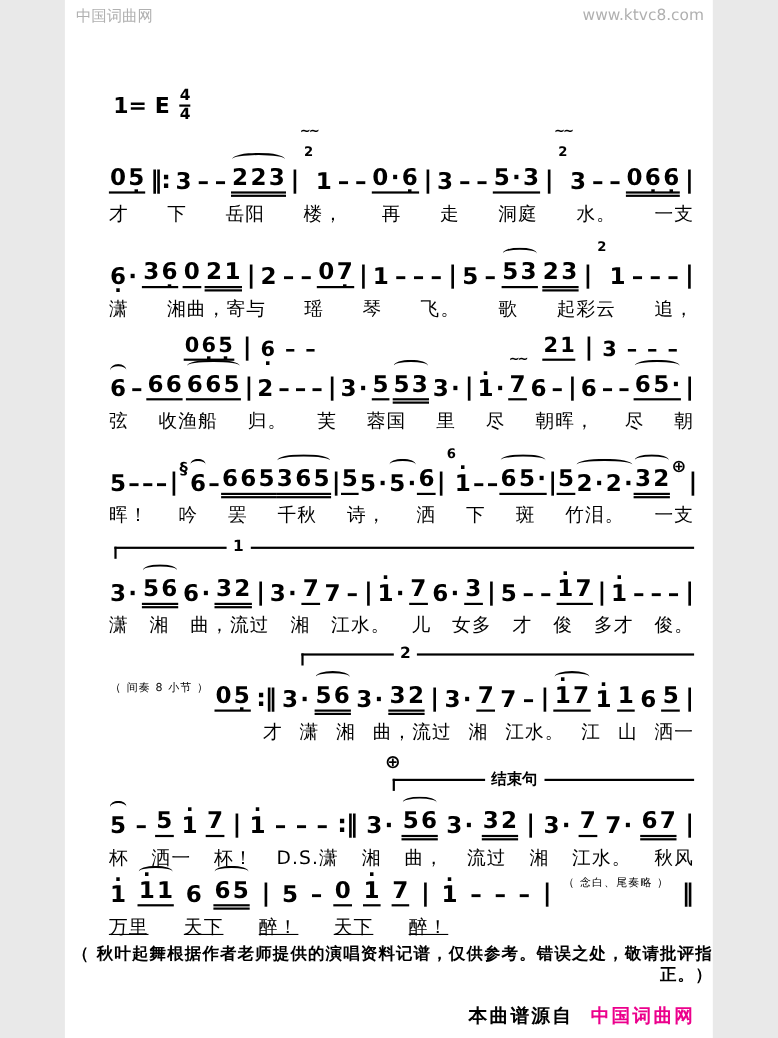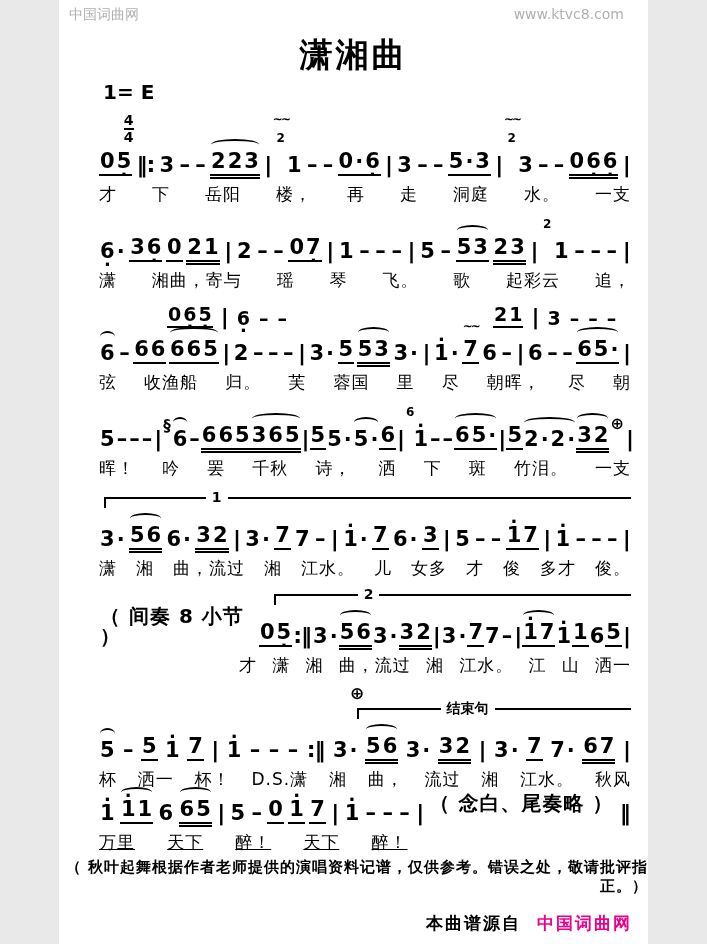--- a/index.html
+++ b/index.html
@@ -1,42 +1,42 @@
 <!DOCTYPE html>
 <html><head>
 <meta charset="utf-8">
 <style>
   html,body{margin:0;padding:0;background:#e9e9e9;}
   .page{position:relative;width:589px;height:944px;margin:0 auto;background:#ffffff;
         color:#000;font-family:"DejaVu Sans",sans-serif;overflow:hidden;}
   .abs{position:absolute;}
   .wm{font-size:14px;}
   .wm-left{top:6px;left:10px;}
-  .wm-right{top:6px;right:24px;}
+  .wm-right{top:6px;right:8px;}
   .title{top:33px;left:0;width:100%;text-align:center;font-size:33px;font-weight:bold;letter-spacing:3px;}
-  .keysig{top:80px;left:44px;display:flex;align-items:center;gap:9px;font-size:20px;font-weight:bold;flex-direction:column;}
+  .keysig{top:80px;left:44px;display:flex;align-items:center;gap:9px;font-size:20px;font-weight:bold;}
   .ts{display:inline-flex;flex-direction:column;text-align:center;font-size:14px;line-height:1.1;font-weight:bold;}
   .ts .den{border-top:2px solid #000;}
   .subtitle{top:94px;left:0;width:100%;text-align:center;font-size:17px;font-weight:bold;letter-spacing:1px;}
   .credits{top:80px;left:560px;font-size:15px;font-weight:bold;line-height:23px;letter-spacing:2px;}
   
   #score{position:absolute;left:0;top:0;width:100%;height:100%;}
   .sys{position:absolute;left:40px;right:17px;}
   .notes{display:flex;justify-content:space-between;align-items:flex-end;height:42px;
          font-weight:bold;font-size:21px;line-height:1;}
   .tok{position:relative;display:inline-flex;align-items:flex-end;gap:2px;padding:0 1px;line-height:1;}
   .f-u,.f-w{border-bottom:2px solid #000;padding-bottom:2px;}
   .f-w::after{content:"";position:absolute;left:0;right:0;bottom:-5px;height:2px;background:#000;}
   .f-s::before{content:"";position:absolute;left:1px;right:1px;top:-12px;height:9px;
                border-top:2px solid #000;border-radius:70% 70% 0 0;}
   .f-m::before{content:"\223C\223C";position:absolute;top:-19px;left:50%;transform:translateX(-50%);
                font-size:12px;letter-spacing:-2px;}
   .f-g{font-size:12px;align-self:flex-start;transform:translateY(-2px);margin-right:-3px;}
   .f-c{transform:translateY(-18px);font-size:16px;}
-  .f-t{font-size:20px;font-weight:bold;border:none;align-self:center;letter-spacing:1px;}
+  .f-t{font-size:10px;font-weight:normal;border:none;align-self:center;letter-spacing:1px;}
   .bar{font-size:22px;letter-spacing:-1px;}
   .n{position:relative;display:inline-block;min-width:7px;text-align:center;}
   .n.hi::before{content:"\00B7";position:absolute;top:-12px;left:50%;transform:translateX(-50%);font-size:18px;}
   .n.lo::after{content:"\00B7";position:absolute;bottom:-12px;left:50%;transform:translateX(-50%);font-size:18px;}
   .segno{font-size:15px;transform:translateY(-16px);}
   .lyrics{display:flex;justify-content:space-between;margin-top:7px;font-size:17px;letter-spacing:1px;}
   .subrow{display:flex;margin-top:0;}
   .subseg{display:flex;gap:7px;align-items:flex-end;height:36px;font-weight:bold;font-size:19px;line-height:1;}
   .volta{position:relative;border-top:2px solid #000;border-left:2px solid #000;height:9px;}
   .volta-label{position:absolute;top:-10px;background:#fff;padding:0 6px;font-size:14px;font-weight:bold;}
@@ -46,21 +46,20 @@
   .source .site{margin-left:16px;}
 </style>
 </head>
 <body>
 
 <div class="page">
 
   <div class="abs wm wm-left" style="color: rgb(176, 176, 176);">中国词曲网</div>
   <div class="abs wm wm-right" style="color: rgb(176, 176, 176);">www.ktvc8.com</div>
 
-  <div class="abs title">潇湘曲</div>
 
   <div class="abs keysig">
     <span>1= E</span>
     <span class="ts">
       <span class="num">4</span>
       <span class="den">4</span>
     </span>
   </div>
 
 

